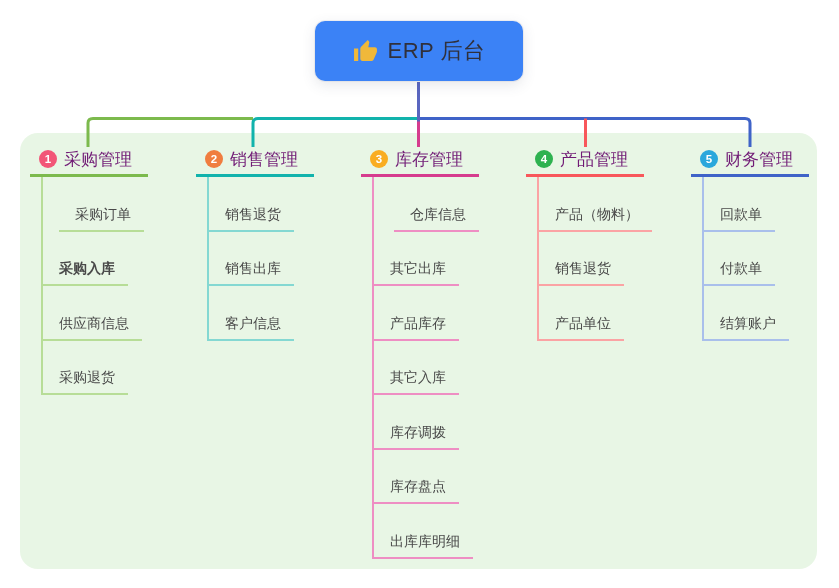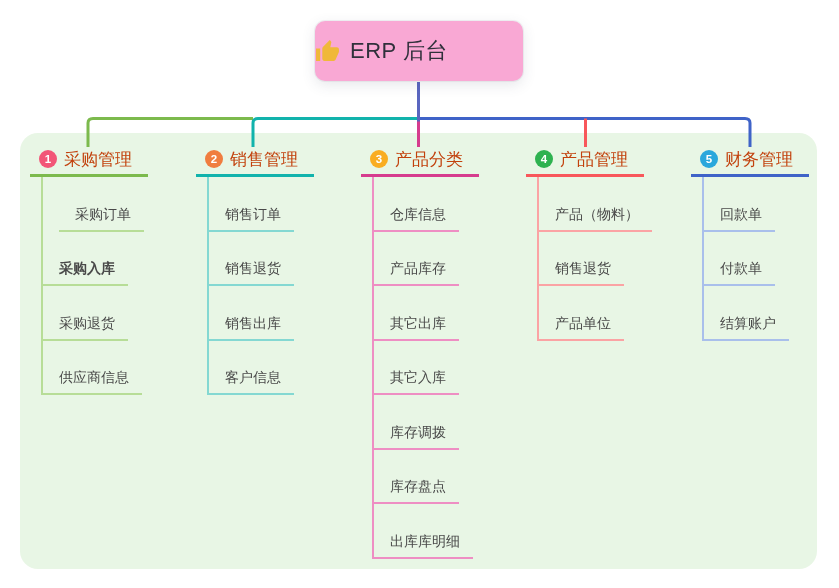--- a/index.html
+++ b/index.html
@@ -9,38 +9,38 @@
     font-family:"Liberation Sans","DejaVu Sans",sans-serif;
   }
   .stage{position:absolute;inset:0;}
   .panel{
     position:absolute;left:20px;top:133px;width:797px;height:436px;
     border-radius:18px;
   }
   .connectors{position:absolute;left:0;top:0;pointer-events:none;}
   .root-node{
     position:absolute;left:315px;top:21px;width:208px;height:60px;
-    background:#f9a8d4;border-radius:10px;
+    background:#3b82f6;border-radius:10px;
     box-shadow:0 4px 14px rgba(60,70,90,.13),0 0 0 1px #f3f3f5;
-    display:flex;align-items:center;justify-content:flex-start;gap:10px;
+    display:flex;align-items:center;justify-content:center;gap:10px;
     cursor:pointer;z-index:3;
   }
   .root-label{font-size:22px;color:#30303b;font-weight:500;letter-spacing:.5px;white-space:nowrap;}
   .thumb-icon{width:25px;height:25px;flex:none;}
   .branch-col{position:absolute;top:144px;width:118px;z-index:2;}
   .branch-title{
     height:30px;display:flex;align-items:center;gap:7px;
     border-bottom:3px solid;padding-left:9px;cursor:pointer;
   }
   .badge{
     width:18px;height:18px;border-radius:50%;flex:none;
     color:#fff;font-size:11.5px;font-weight:bold;
     display:flex;align-items:center;justify-content:center;
   }
-  .branch-label{font-size:17px;color:#c2410c;white-space:nowrap;}
+  .branch-label{font-size:17px;color:#701a75;white-space:nowrap;}
   .children{margin-left:11px;}
   .child-row{height:54.5px;border-left:2px solid;display:flex;align-items:flex-end;}
   .child-label{
     font-size:14px;color:#494949;white-space:nowrap;
     border-bottom:2px solid;padding:0 13px 6px 16px;cursor:pointer;
   }
 </style>
 </head>
 <body style="background: rgb(255, 255, 255);">
 
@@ -71,61 +71,58 @@
           <span class="branch-label">采购管理</span>
         </div>
         <div class="children">
           <div class="child-row" style="border-left-color: rgb(183, 221, 151); padding-left: 16px;">
             <span class="child-label" style="border-bottom-color: rgb(183, 221, 151);">采购订单</span>
           </div>
           <div class="child-row" style="border-left-color: rgb(183, 221, 151);">
             <span class="child-label" style="border-bottom-color: rgb(183, 221, 151); font-weight: bold;">采购入库</span>
           </div>
           <div class="child-row" style="border-left-color: rgb(183, 221, 151);">
-            <span class="child-label" style="border-bottom-color: rgb(183, 221, 151);">采购退货</span>
+            <span class="child-label" style="border-bottom-color: rgb(183, 221, 151);">供应商信息</span>
           </div>
           <div class="child-row" style="border-left-color: rgb(183, 221, 151);">
-            <span class="child-label" style="border-bottom-color: rgb(183, 221, 151);">供应商信息</span>
+            <span class="child-label" style="border-bottom-color: rgb(183, 221, 151);">采购退货</span>
           </div>
         </div>
       </div>
       <div class="branch-col" style="left: 196px;">
         <div class="branch-title" style="border-bottom-color: rgb(17, 179, 172);">
           <span class="badge" style="background: rgb(240, 125, 63);">2</span>
           <span class="branch-label">销售管理</span>
         </div>
         <div class="children">
-          <div class="child-row" style="border-left-color: rgb(132, 216, 210);">
-            <span class="child-label" style="border-bottom-color: rgb(132, 216, 210);">销售订单</span>
-          </div>
           <div class="child-row" style="border-left-color: rgb(132, 216, 210);">
             <span class="child-label" style="border-bottom-color: rgb(132, 216, 210);">销售退货</span>
           </div>
           <div class="child-row" style="border-left-color: rgb(132, 216, 210);">
             <span class="child-label" style="border-bottom-color: rgb(132, 216, 210);">销售出库</span>
           </div>
           <div class="child-row" style="border-left-color: rgb(132, 216, 210);">
             <span class="child-label" style="border-bottom-color: rgb(132, 216, 210);">客户信息</span>
           </div>
         </div>
       </div>
       <div class="branch-col" style="left: 361px;">
         <div class="branch-title" style="border-bottom-color: rgb(214, 60, 142);">
           <span class="badge" style="background: rgb(249, 173, 33);">3</span>
-          <span class="branch-label">产品分类</span>
+          <span class="branch-label">库存管理</span>
         </div>
         <div class="children">
-          <div class="child-row" style="border-left-color: rgb(238, 142, 195);">
+          <div class="child-row" style="border-left-color: rgb(238, 142, 195); padding-left: 20px;">
             <span class="child-label" style="border-bottom-color: rgb(238, 142, 195);">仓库信息</span>
           </div>
           <div class="child-row" style="border-left-color: rgb(238, 142, 195);">
-            <span class="child-label" style="border-bottom-color: rgb(238, 142, 195);">产品库存</span>
+            <span class="child-label" style="border-bottom-color: rgb(238, 142, 195);">其它出库</span>
           </div>
           <div class="child-row" style="border-left-color: rgb(238, 142, 195);">
-            <span class="child-label" style="border-bottom-color: rgb(238, 142, 195);">其它出库</span>
+            <span class="child-label" style="border-bottom-color: rgb(238, 142, 195);">产品库存</span>
           </div>
           <div class="child-row" style="border-left-color: rgb(238, 142, 195);">
             <span class="child-label" style="border-bottom-color: rgb(238, 142, 195);">其它入库</span>
           </div>
           <div class="child-row" style="border-left-color: rgb(238, 142, 195);">
             <span class="child-label" style="border-bottom-color: rgb(238, 142, 195);">库存调拨</span>
           </div>
           <div class="child-row" style="border-left-color: rgb(238, 142, 195);">
             <span class="child-label" style="border-bottom-color: rgb(238, 142, 195);">库存盘点</span>
           </div>

